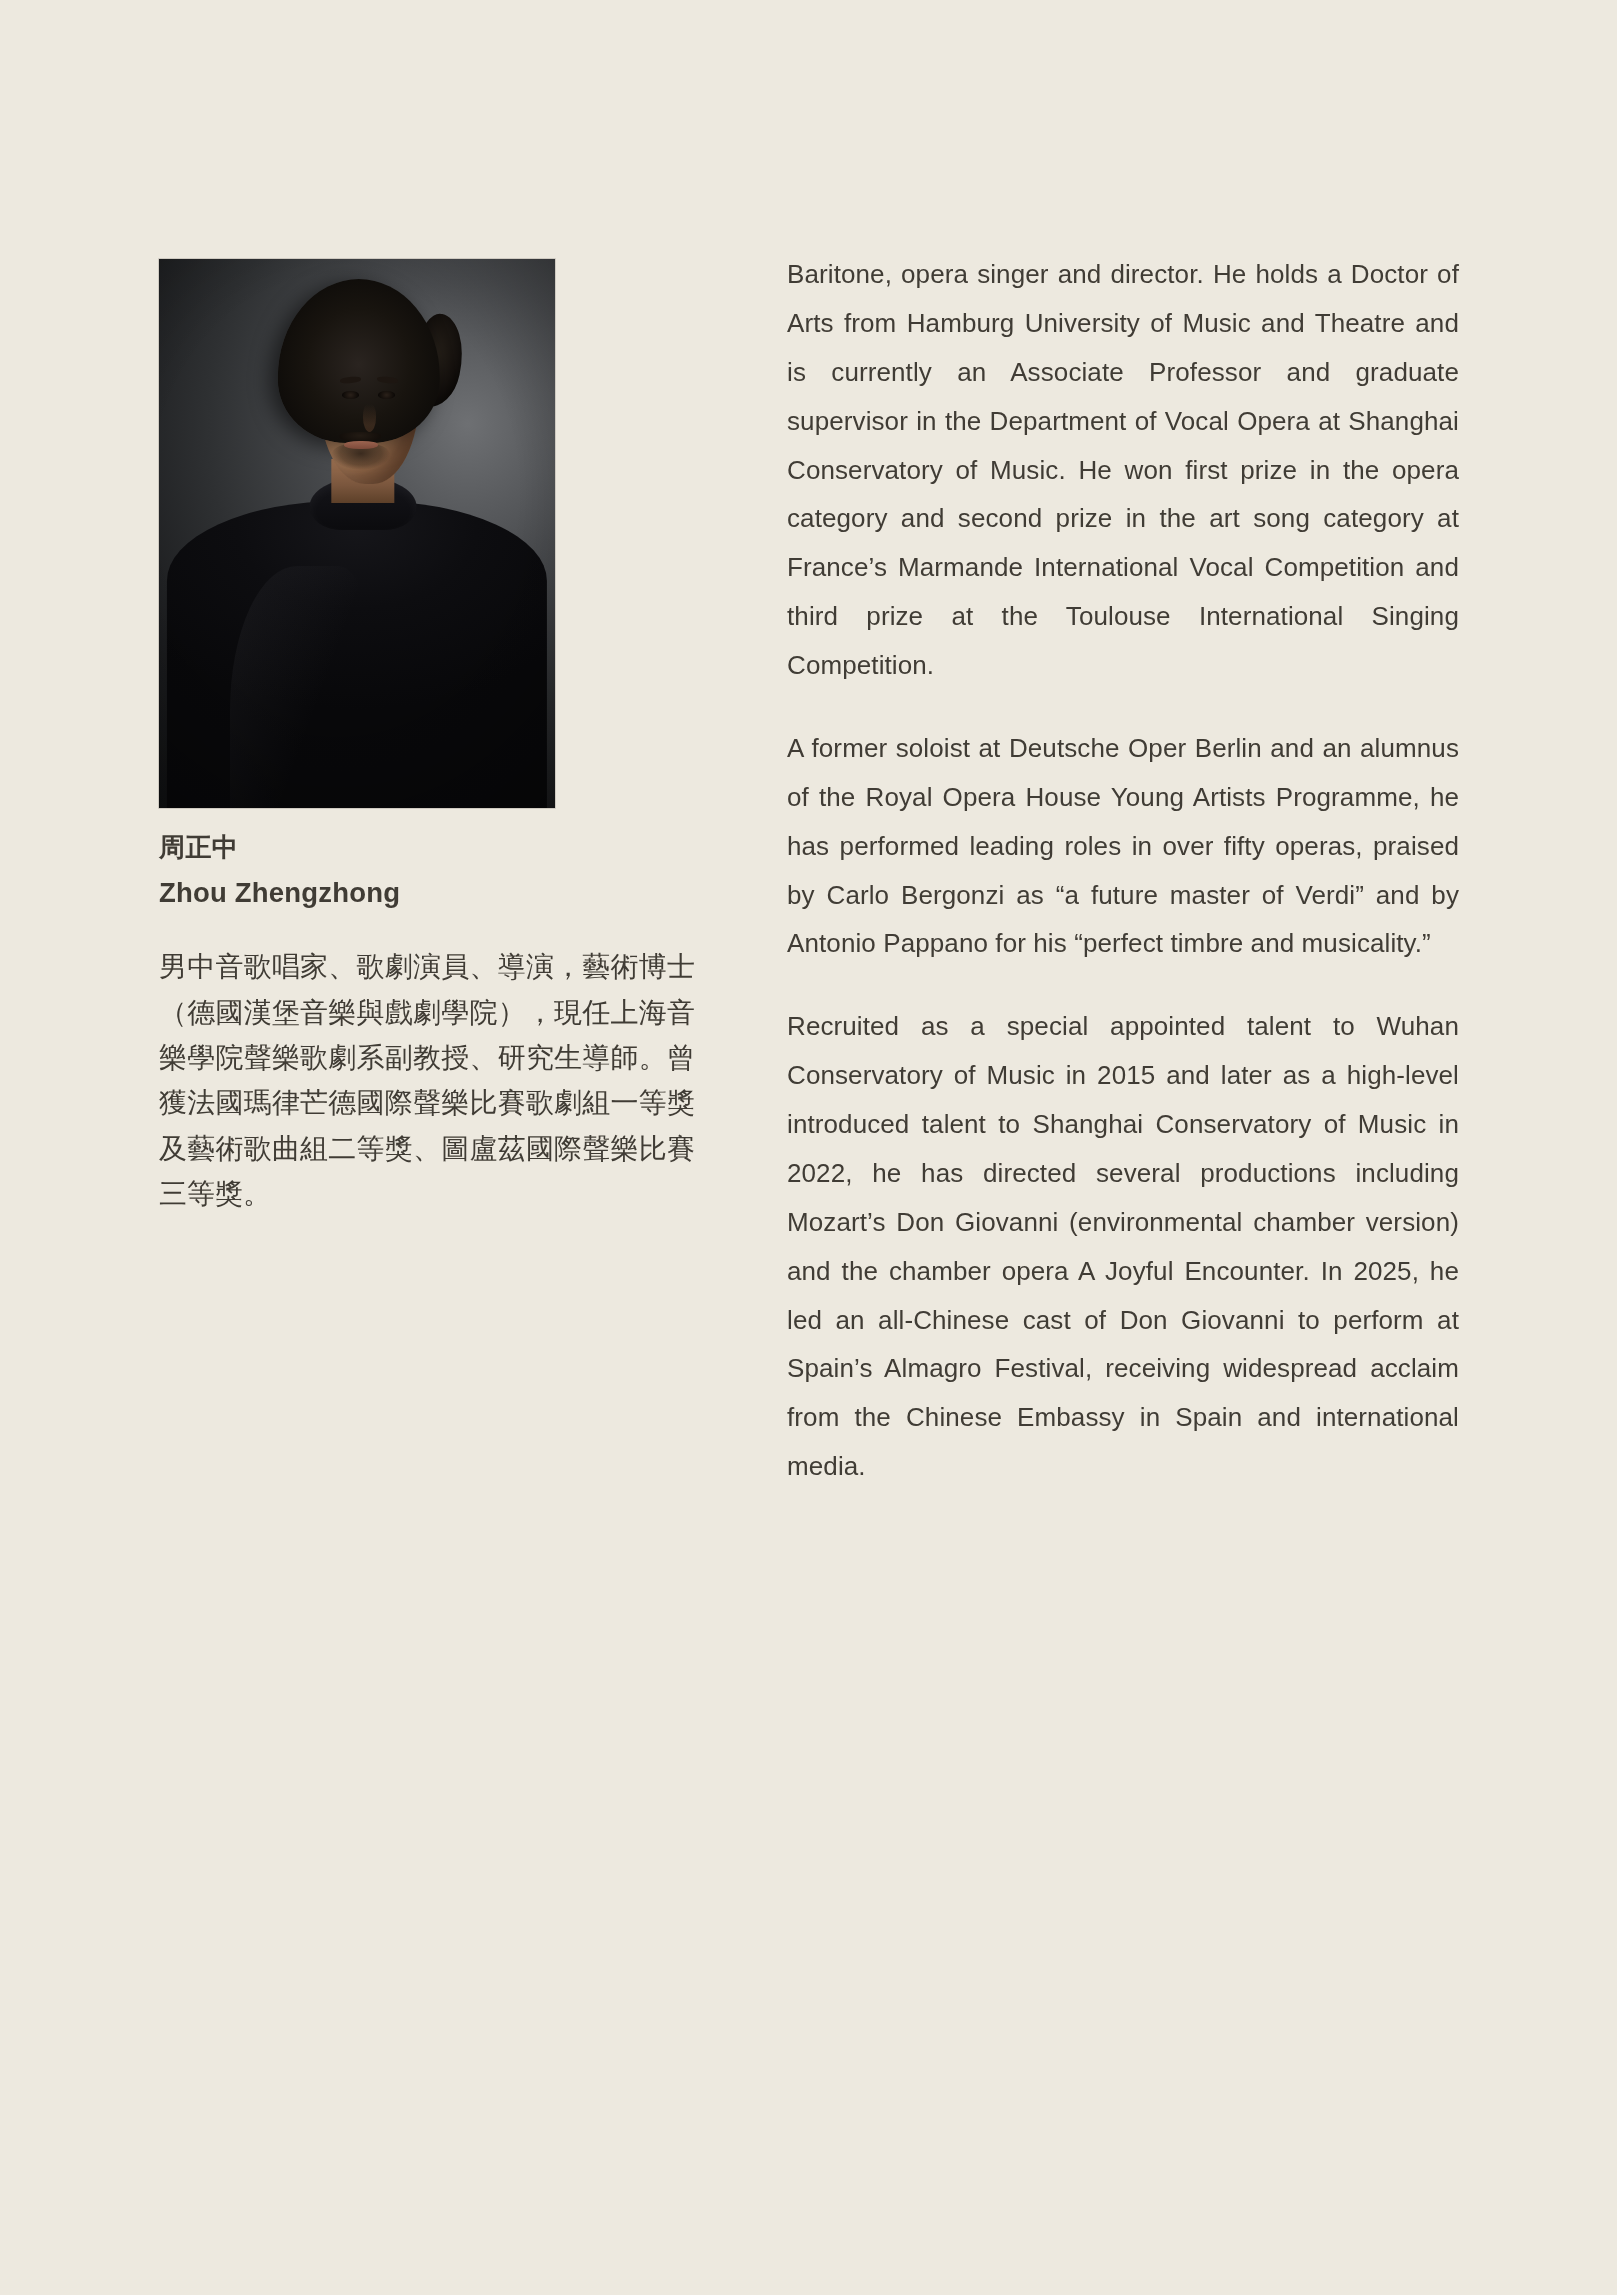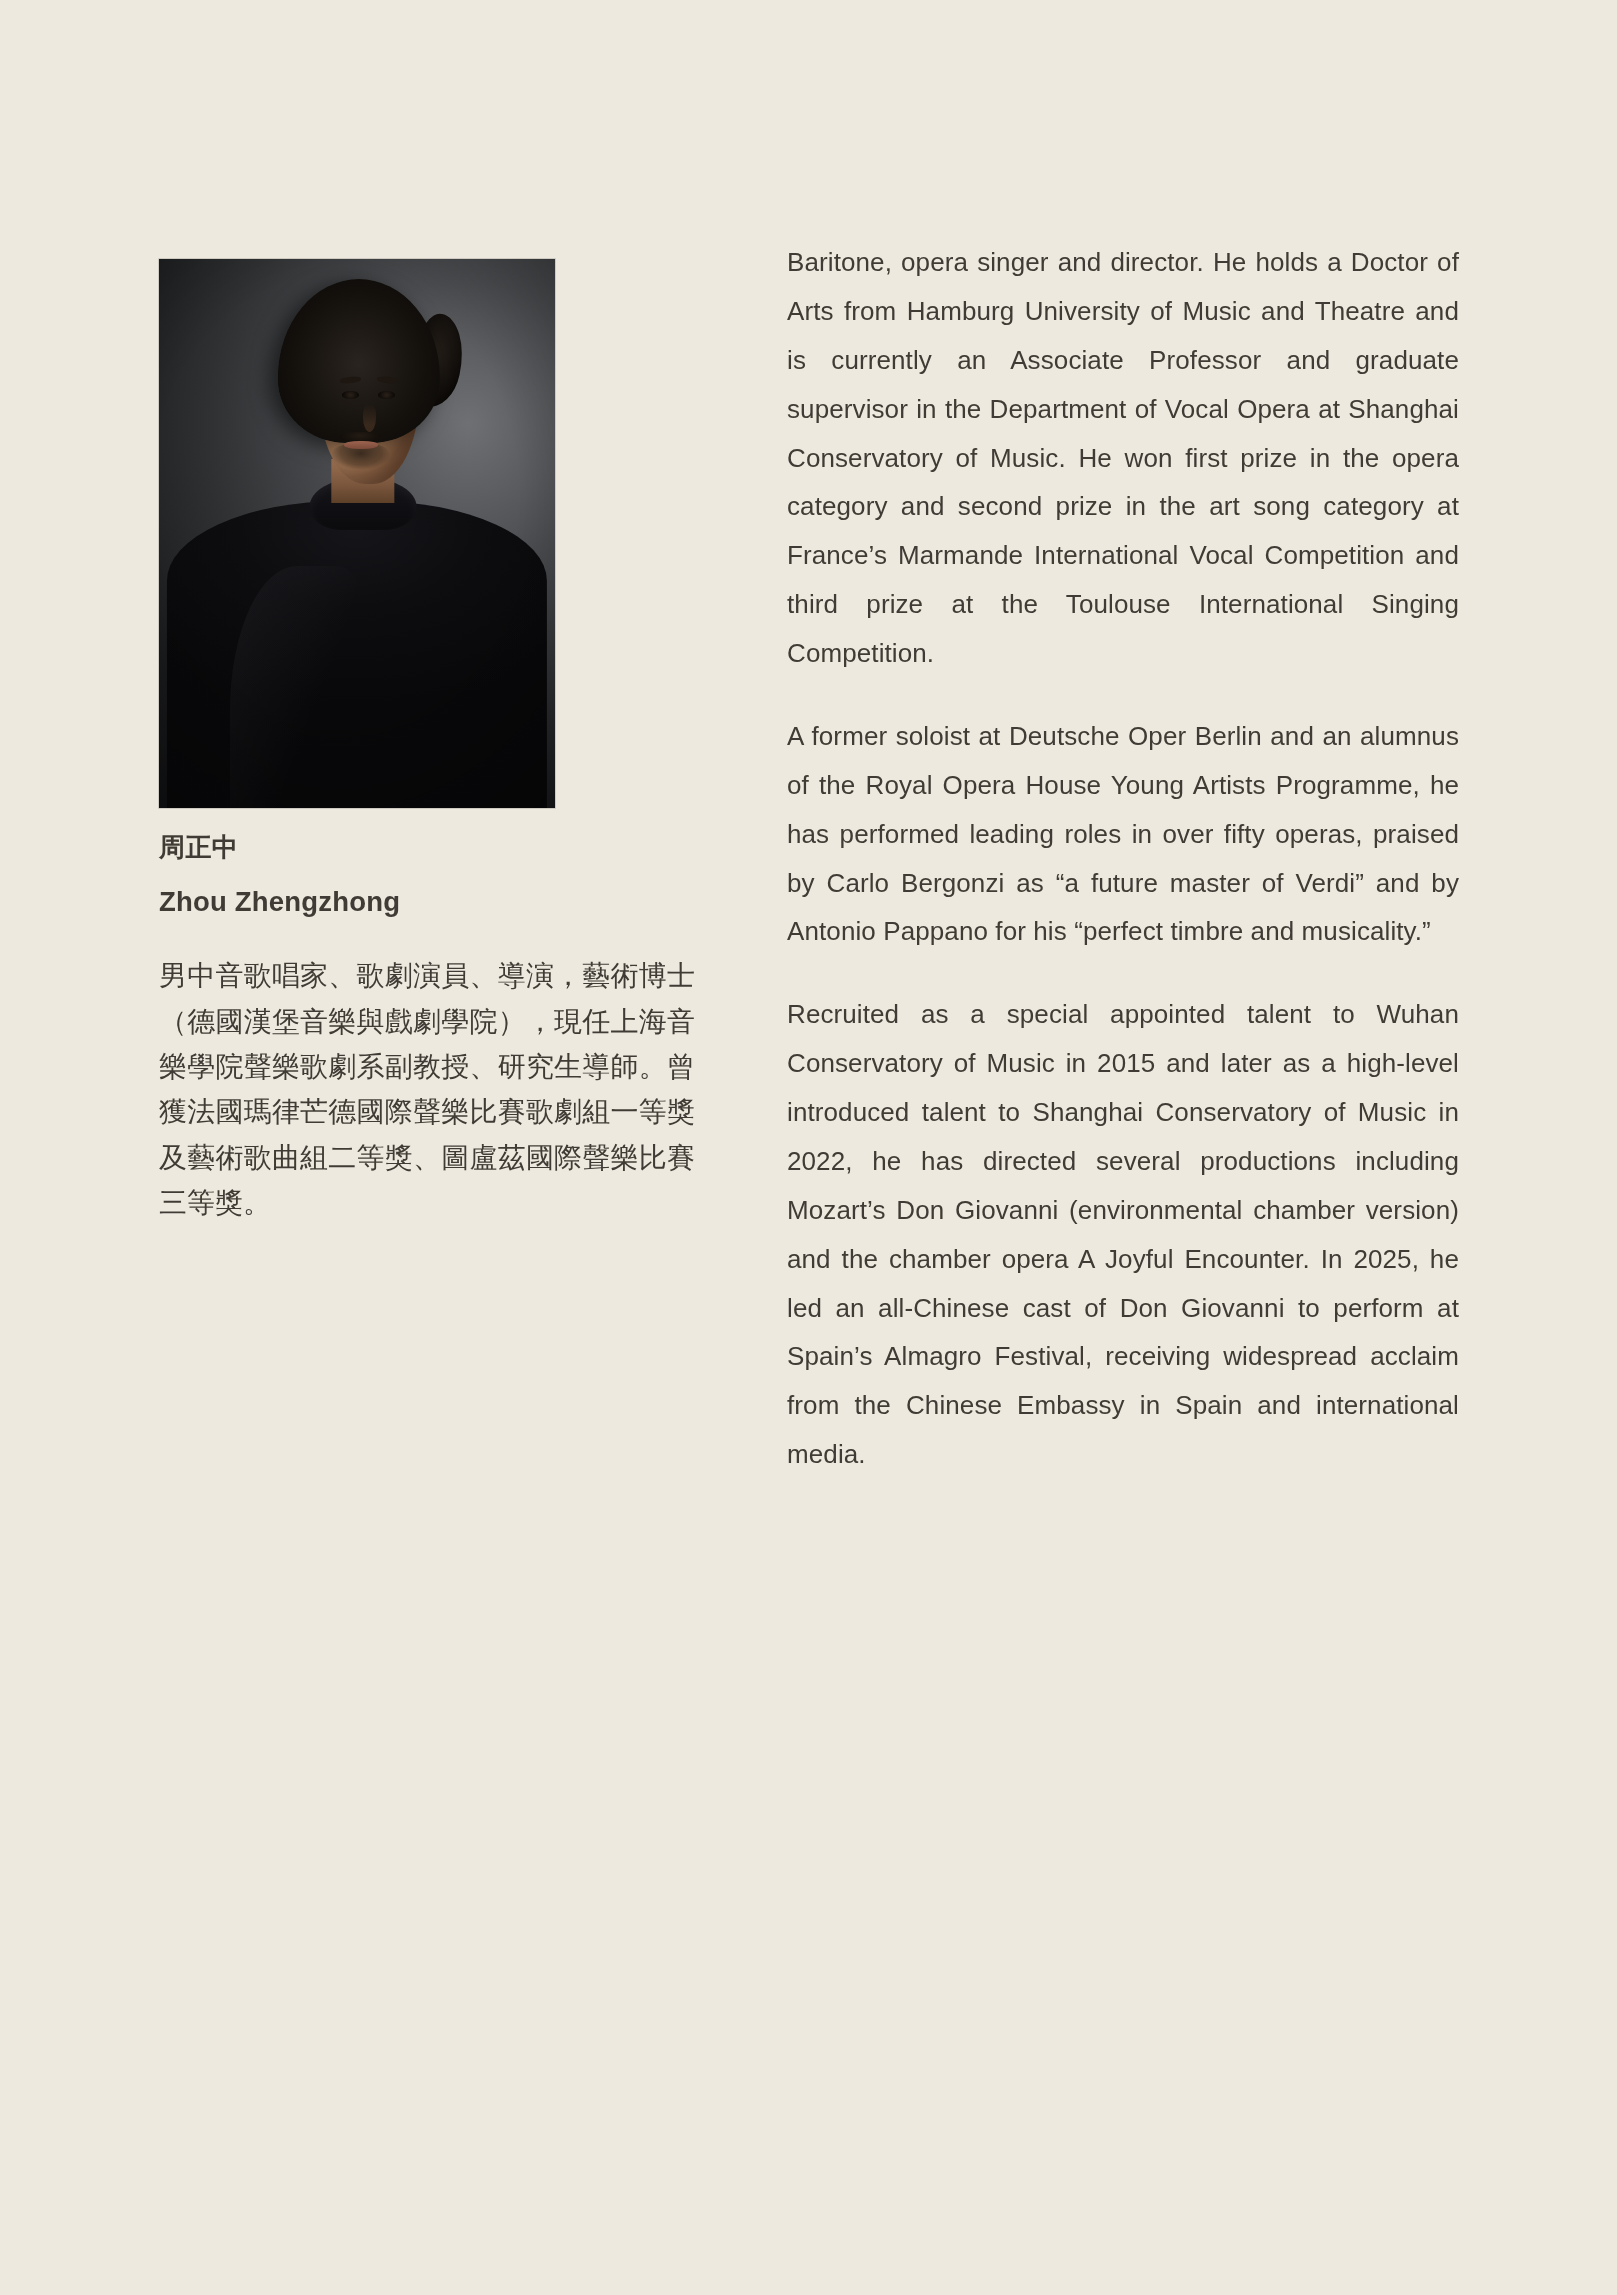--- a/index.html
+++ b/index.html
@@ -206,21 +206,21 @@
     font-weight: 700;
     line-height: 1.25;
     letter-spacing: 0.4px;
     margin: 0;
   }
   .name-en {
     font-size: 27.5px;
     font-weight: 700;
     line-height: 1.3;
     letter-spacing: 0.2px;
-    margin: 20px 0 0 0;
+    margin: 11px 0 0 0;
   }
 
   .cn-body {
     margin-top: 34px;
   }
   .cn-para {
     font-size: 28px;
     line-height: 1.62;
     text-align: justify;
     text-align-last: left;
@@ -228,21 +228,21 @@
     margin: 0 0 35px 0;
     width: 536px;
     font-weight: 400;
   }
   .cn-para:last-child { margin-bottom: 0; }
 
   
   .right-col {
     position: absolute;
     left: 787px;
-    top: 238px;
+    top: 250px;
     width: 672px;
   }
   .en-para {
     font-size: 26px;
     line-height: 1.88;
     text-align: justify;
     text-align-last: left;
     margin: 0 0 34px 0;
     font-weight: 400;
     letter-spacing: 0.1px;

